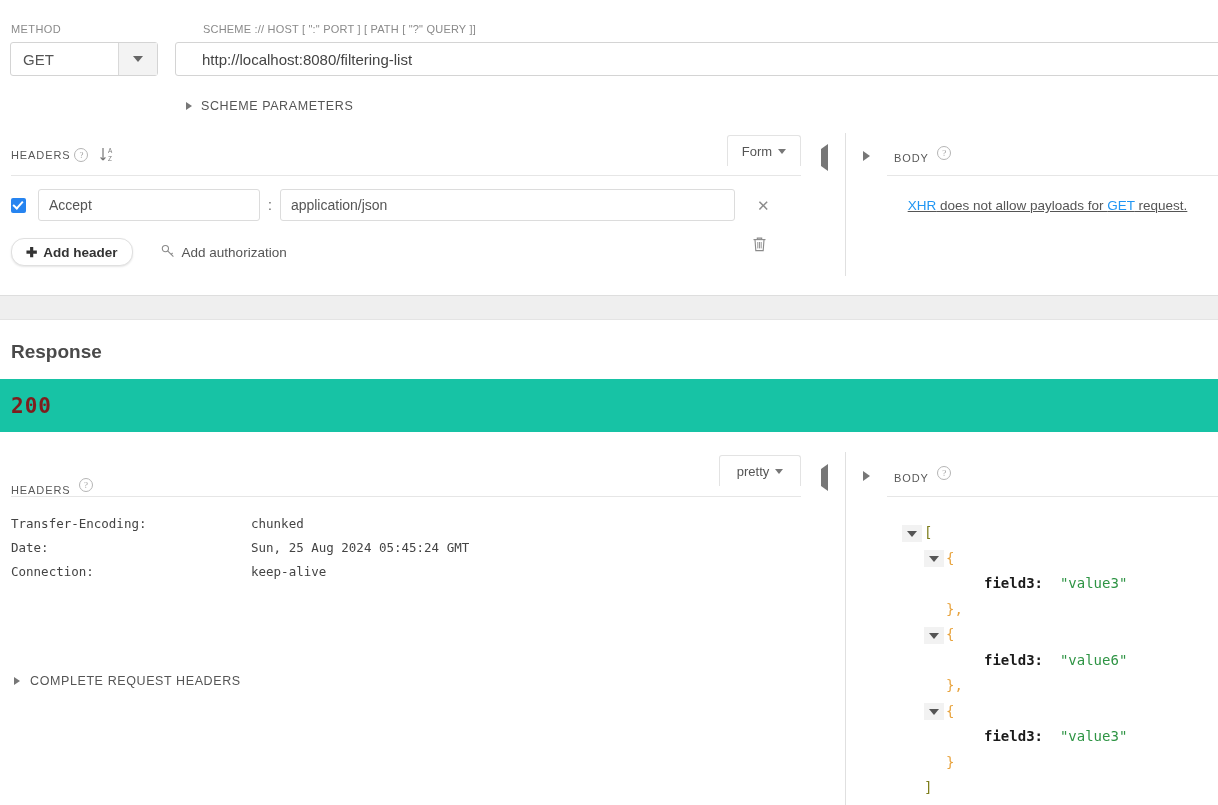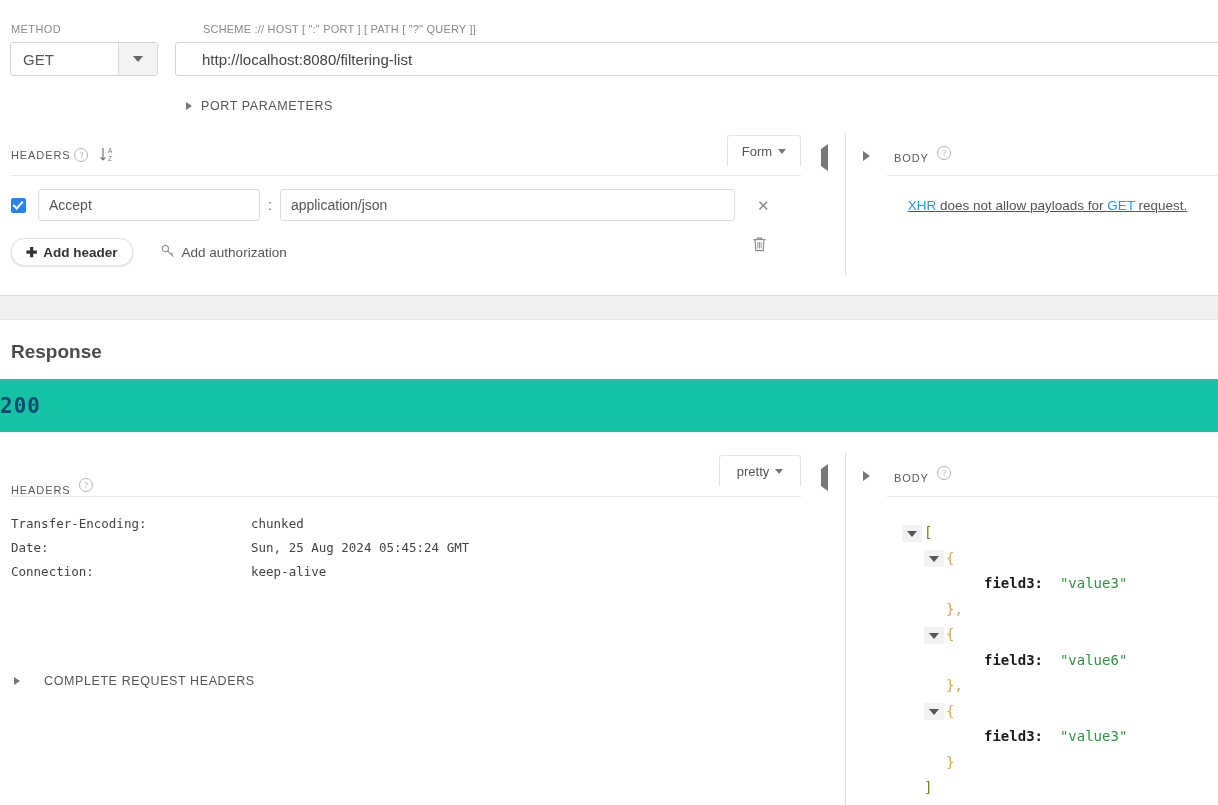--- a/index.html
+++ b/index.html
@@ -218,21 +218,21 @@
     position: absolute; left: 11px; top: 341px;
     font-size: 19px; font-weight: bold; color: #4a4a4a;
   }
   .status-bar {
     position: absolute; left: 0; top: 379px;
     width: 1218px; height: 53px;
     background: #17c3a5;
     display: flex; align-items: center;
   }
   .status-code {
-    color: #0c4a6e;
+    margin-left: 11px; color: #7f1d1d;
     font-size: 21px; font-weight: bold; letter-spacing: 1px;
   }
 
   
   .resp-headers {
     position: absolute; left: 0; top: 452px;
     width: 845px; height: 353px;
   }
   .resph-titlerow { position: absolute; left: 11px; top: 26px; }
   .resph-underline {
@@ -249,21 +249,21 @@
   }
   .resph-collapse { position: absolute; right: 17px; top: 17px; }
   .rh-table {
     position: absolute; left: 11px; top: 64px;
     border-collapse: collapse; font-size: 12.5px; color: #444;
   }
   .rh-table td { padding: 0 0 9px 0; vertical-align: top; }
   .rh-table td.k { width: 240px; }
   .complete-row {
     position: absolute; left: 14px; top: 222px;
-    display: flex; align-items: center; gap: 24px;
+    display: flex; align-items: center; gap: 10px;
     font-size: 12.5px; letter-spacing: .6px; color: #555;
   }
 
   
   .vdiv-resp {
     position: absolute; left: 845px; top: 452px;
     width: 1px; height: 353px; background: #e0e0e0;
   }
   .resp-body {
     position: absolute; left: 846px; top: 452px;
@@ -311,21 +311,21 @@
     <div class="method-val">GET</div>
     <div class="method-caret">
       <span class="caret-dn"></span>
     </div>
   </div>
 
   <div class="url-box">http://localhost:8080/filtering-list</div>
 
   <div class="qp-row">
     <span class="tri-right"></span>
-    <span>PORT PARAMETERS</span>
+    <span>SCHEME PARAMETERS</span>
   </div>
 </div>
 
 <div class="req-headers">
   <div class="rh-titlerow">
     <span class="sec-title">HEADERS</span>
     <span class="q-icon">?</span>
     <span class="sort-az">
       <svg width="16" height="17" viewBox="0 0 16 17" xmlns="http://www.w3.org/2000/svg">
         <path d="M4 2 L4 14 M4 14 L1.6 11.3 M4 14 L6.4 11.3" stroke="#777" stroke-width="1.2" fill="none"></path>

